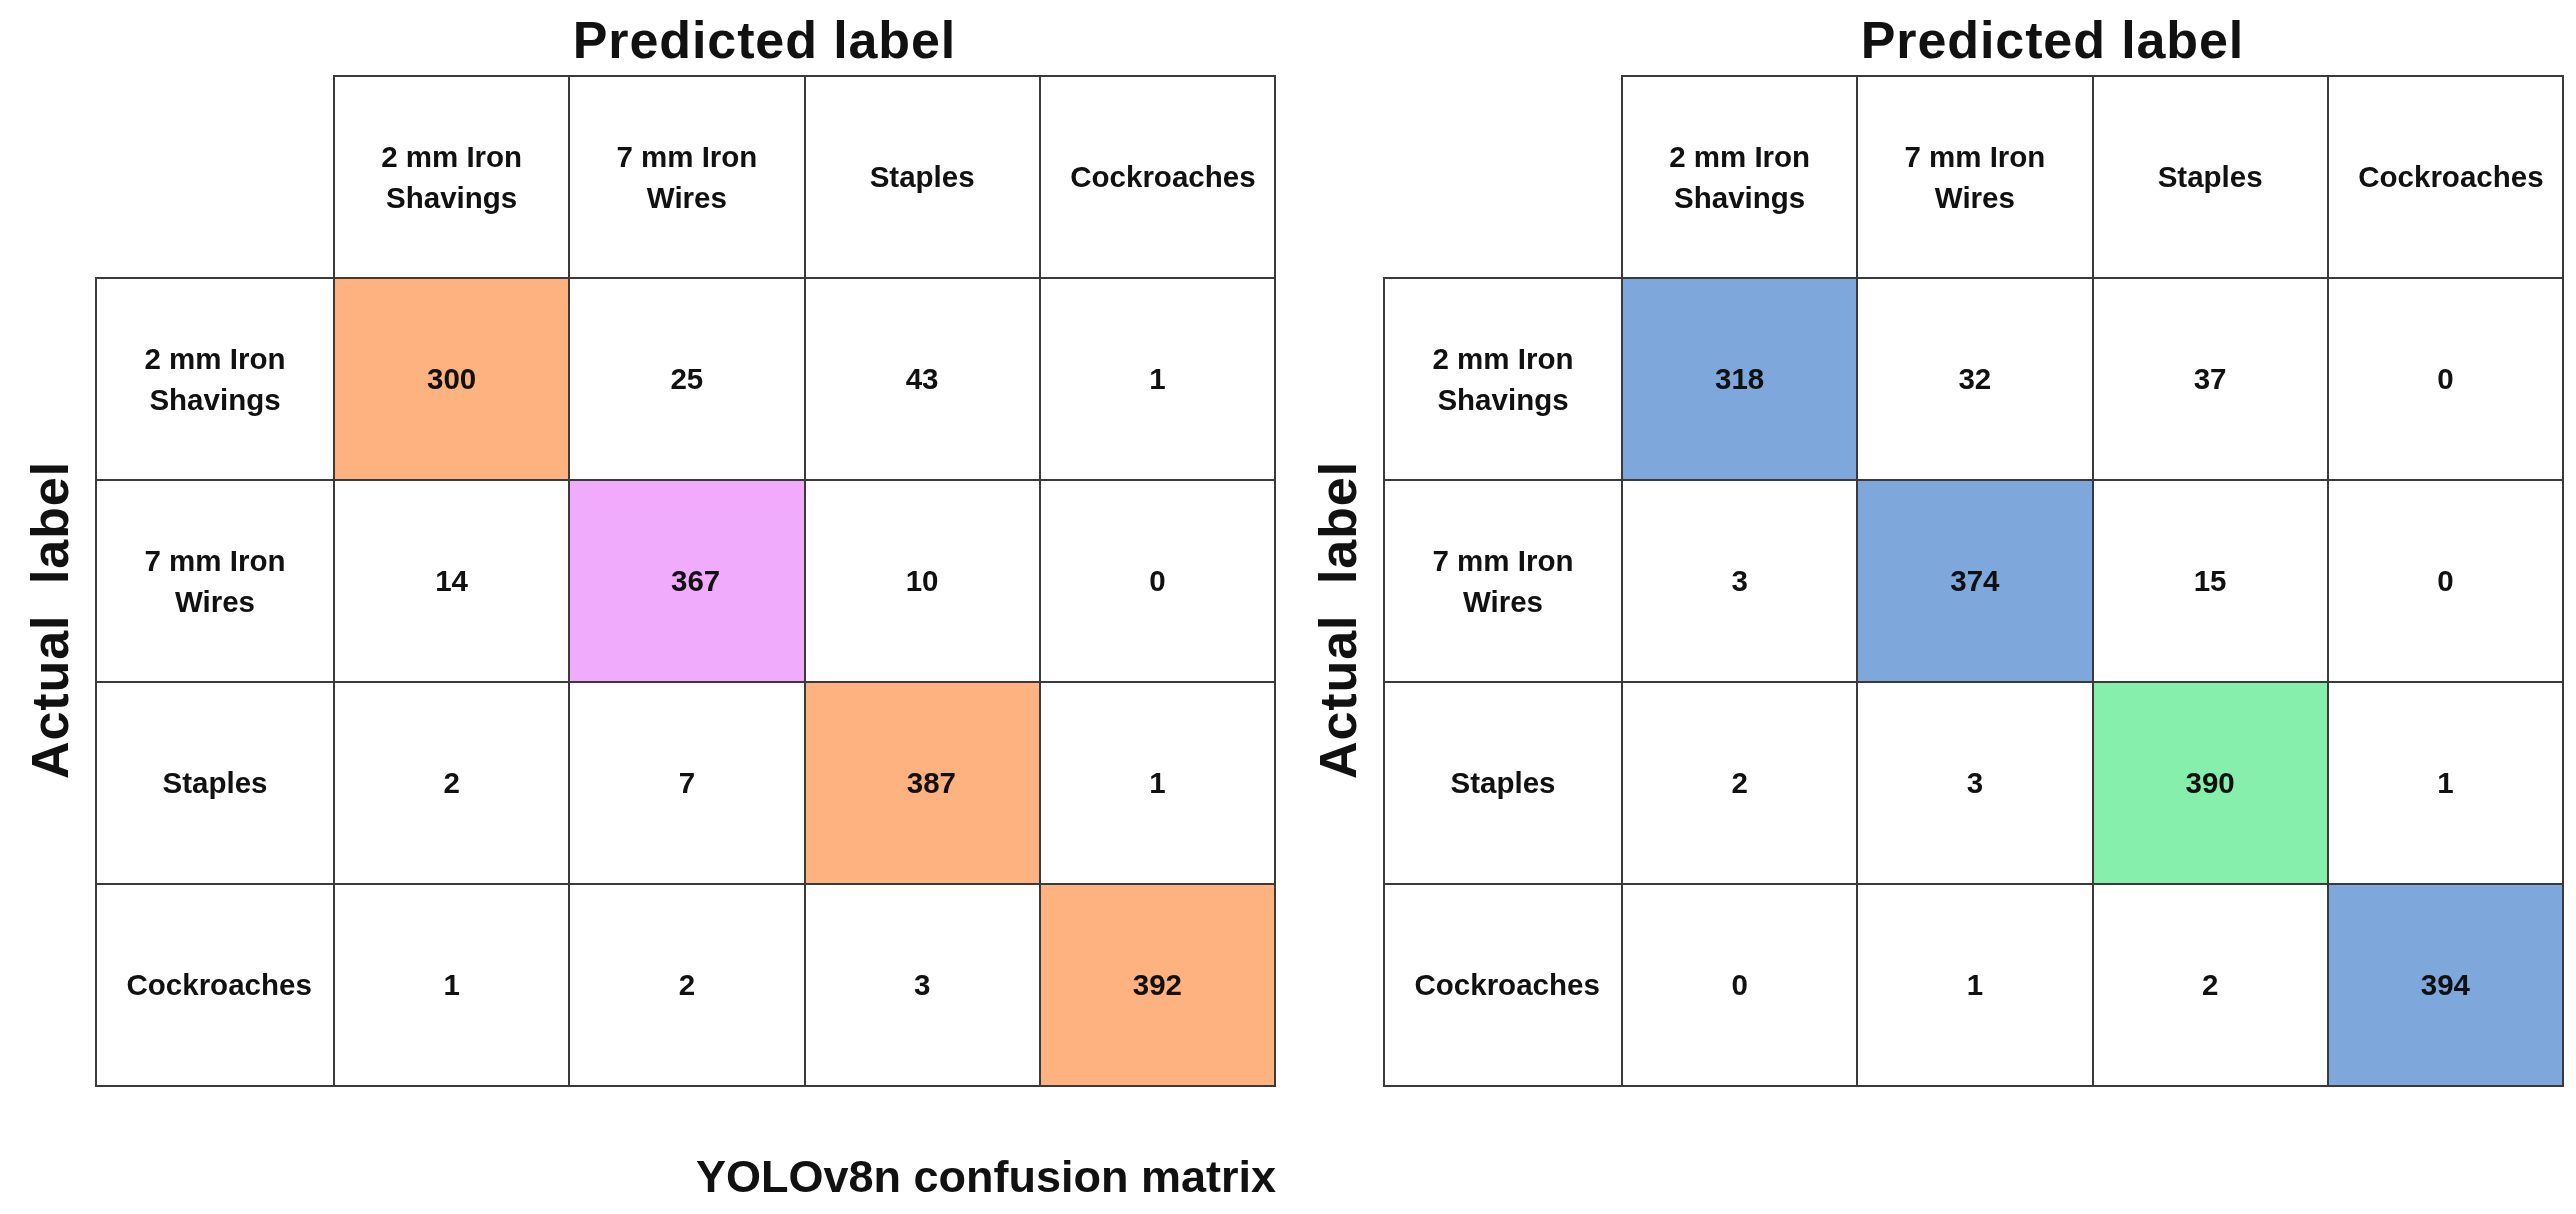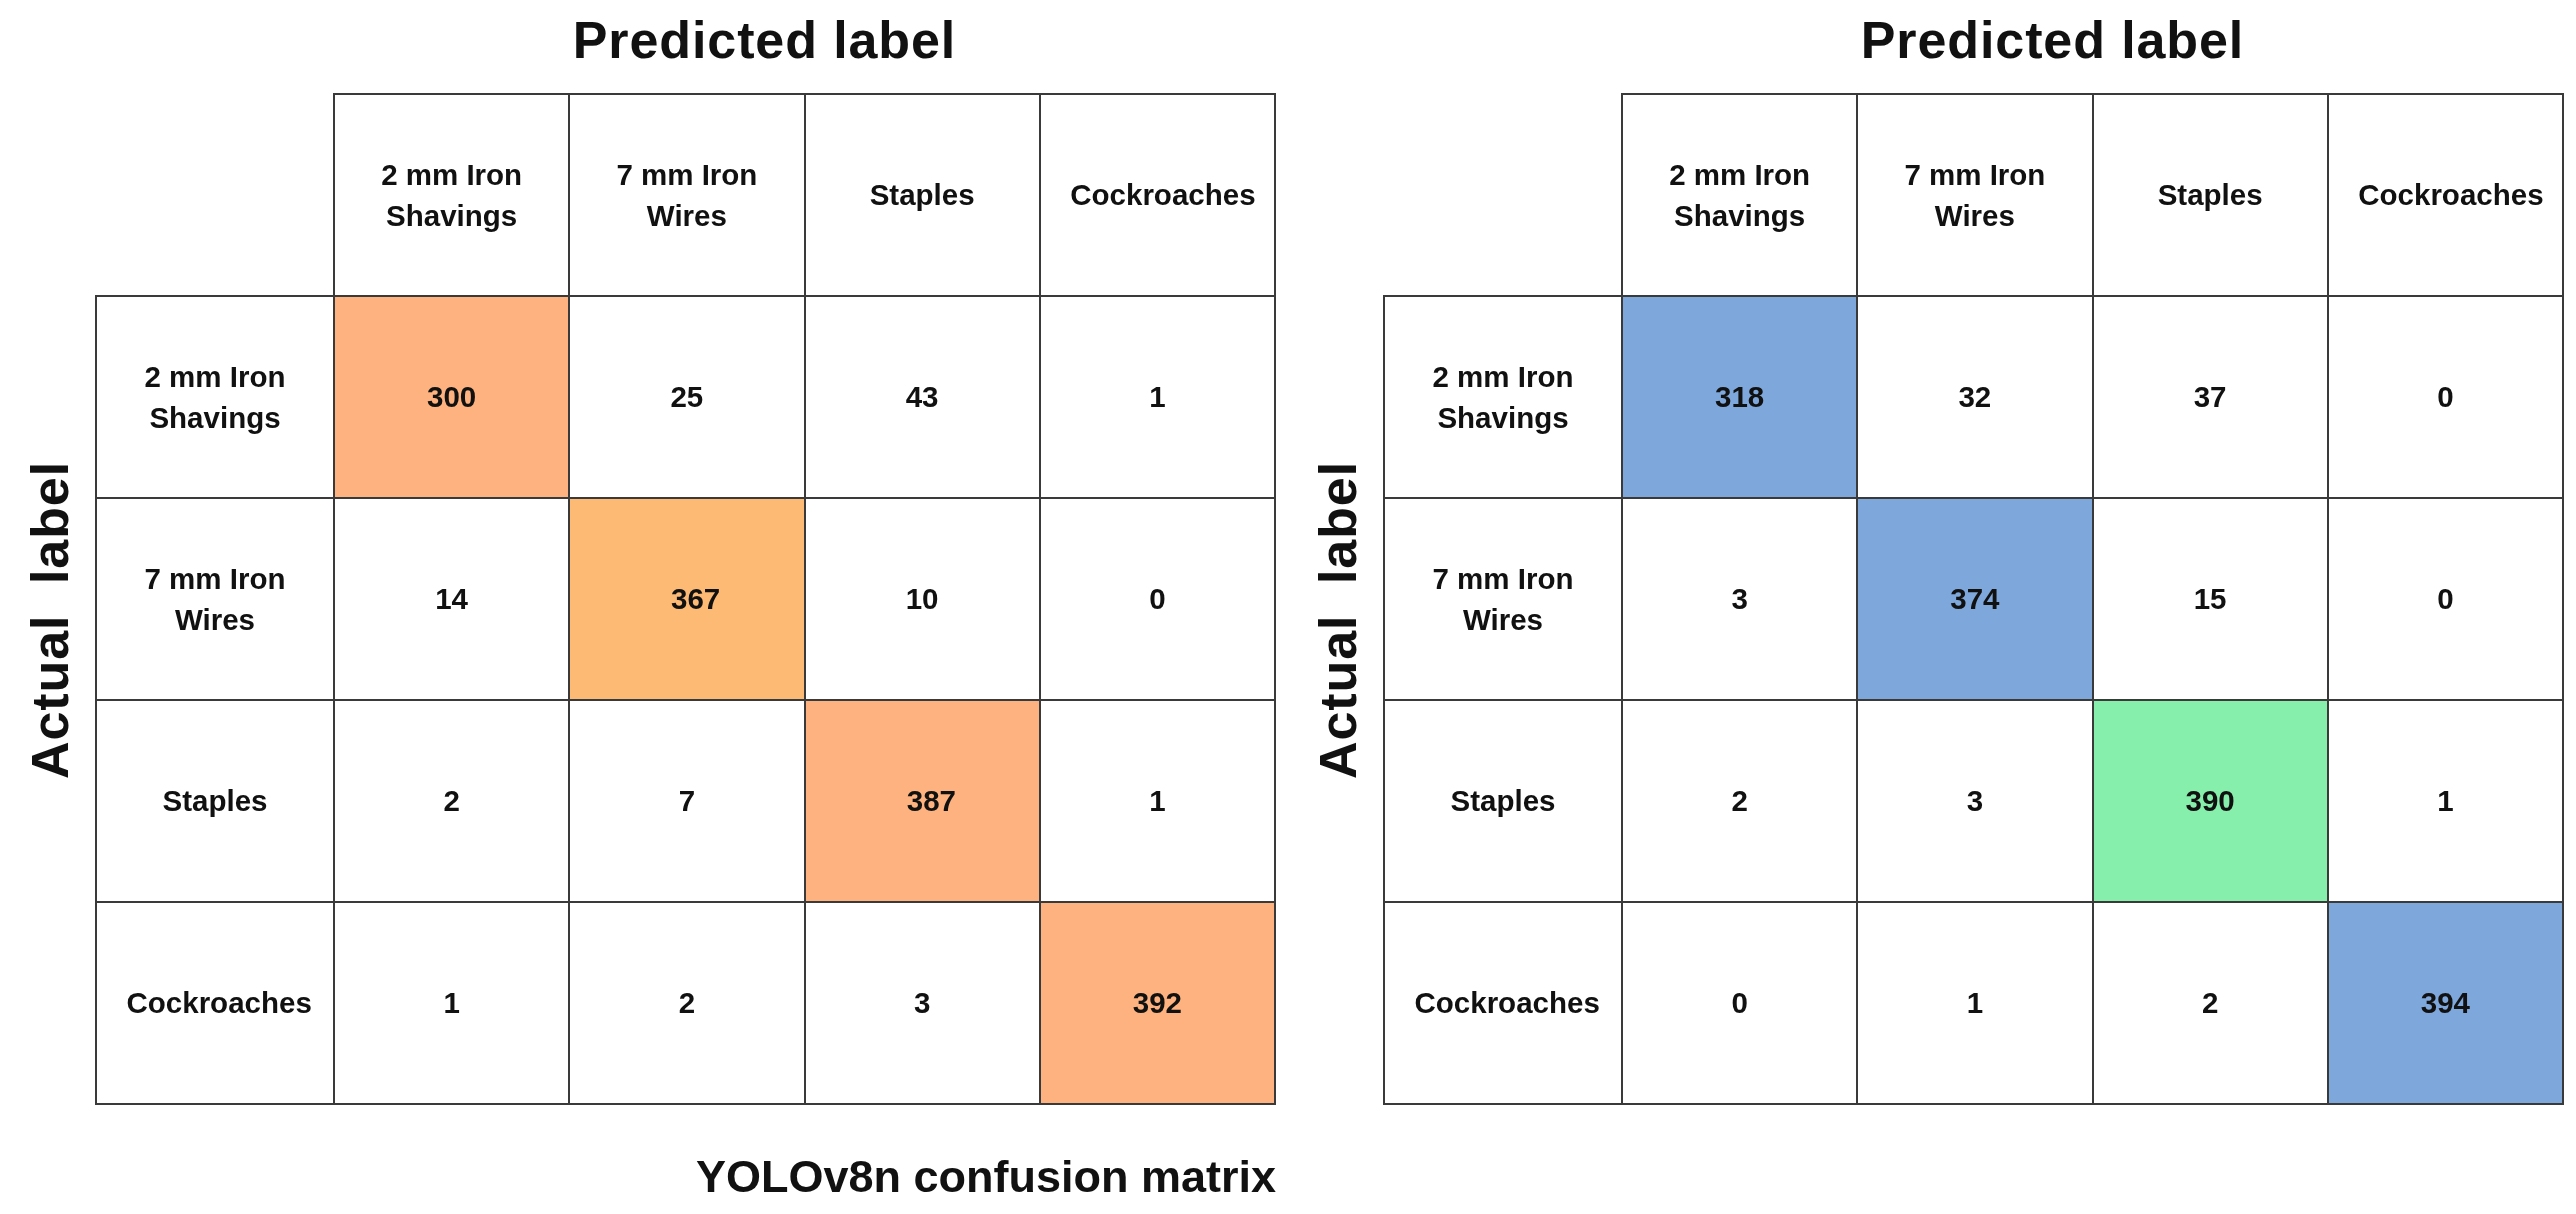--- a/index.html
+++ b/index.html
@@ -19,21 +19,21 @@
     position:absolute; top:10.4px; left:286px; width:957px; margin:0;
     text-align:center; font-size:52px; font-weight:700; letter-spacing:0.9px;
     white-space:nowrap;
   }
   .yaxis {
     position:absolute; left:50px; top:620px;
     transform:translate(-50%,-50%) rotate(-90deg);
     font-size:52px; font-weight:700; white-space:pre; letter-spacing:0.9px;
   }
   table.matrix {
-    position:absolute; left:95px; top:93px; width:1181px;
+    position:absolute; left:95px; top:75px; width:1181px;
     border-collapse:collapse; table-layout:fixed;
   }
   .matrix col.c0 { width:238px; }
   .matrix tr { height:202px; }
   .matrix th, .matrix td {
     border:2.6px solid #3A3A3A;
     text-align:center; vertical-align:middle;
     font-size:29.5px; font-weight:600; line-height:1.4;
     padding:0 29.5px;
     background:#ffffff;
@@ -69,21 +69,21 @@
     <tr>
       <th>2 mm Iron Shavings</th>
       <td style="background-color: rgb(253, 178, 127);">300</td>
       <td>25</td>
       <td>43</td>
       <td>1</td>
     </tr>
     <tr>
       <th>7 mm Iron Wires</th>
       <td>14</td>
-      <td style="background-color: #fdba74; padding-left: 47px;">367</td>
+      <td style="background-color: #f0abfc; padding-left: 47px;">367</td>
       <td>10</td>
       <td>0</td>
     </tr>
     <tr>
       <th>Staples</th>
       <td>2</td>
       <td>7</td>
       <td style="background-color: rgb(253, 178, 127); padding-left: 48px;">387</td>
       <td>1</td>
     </tr>

